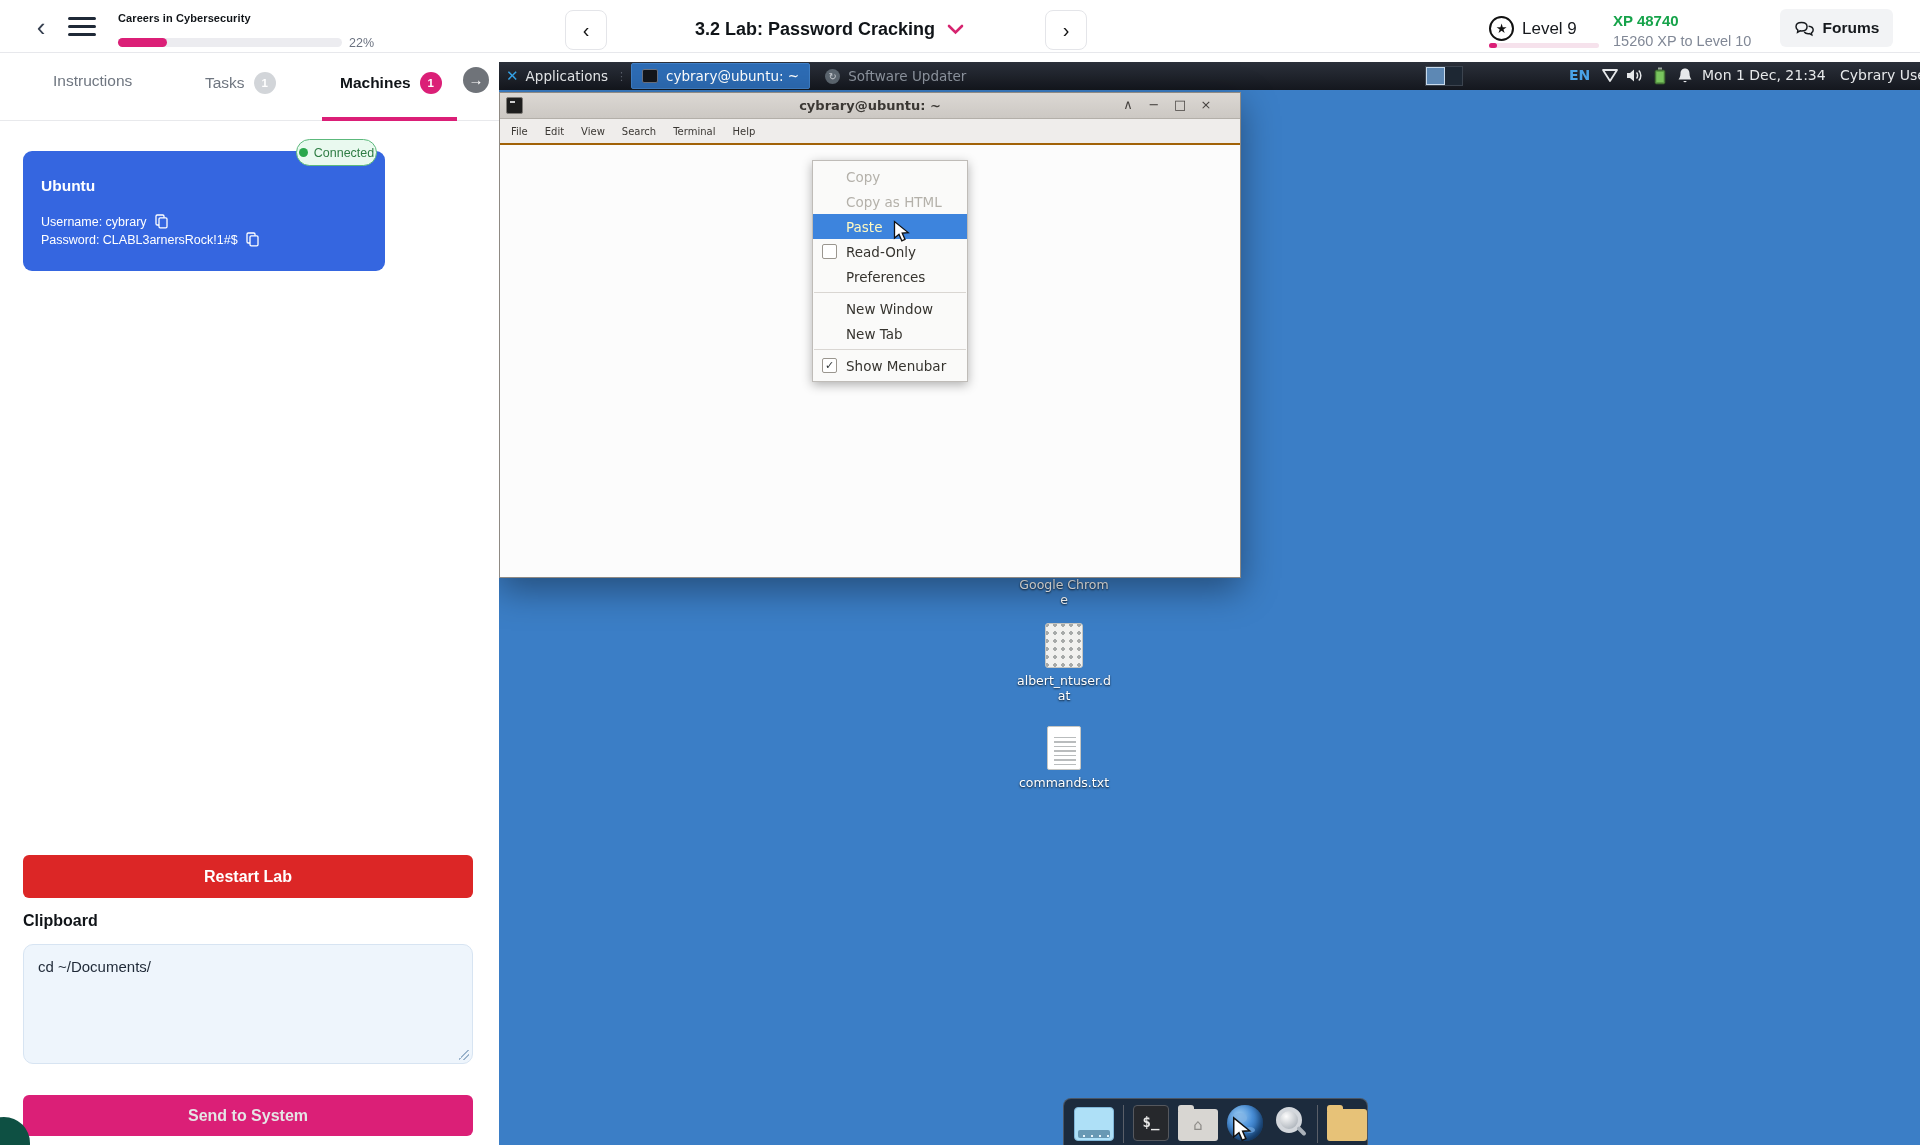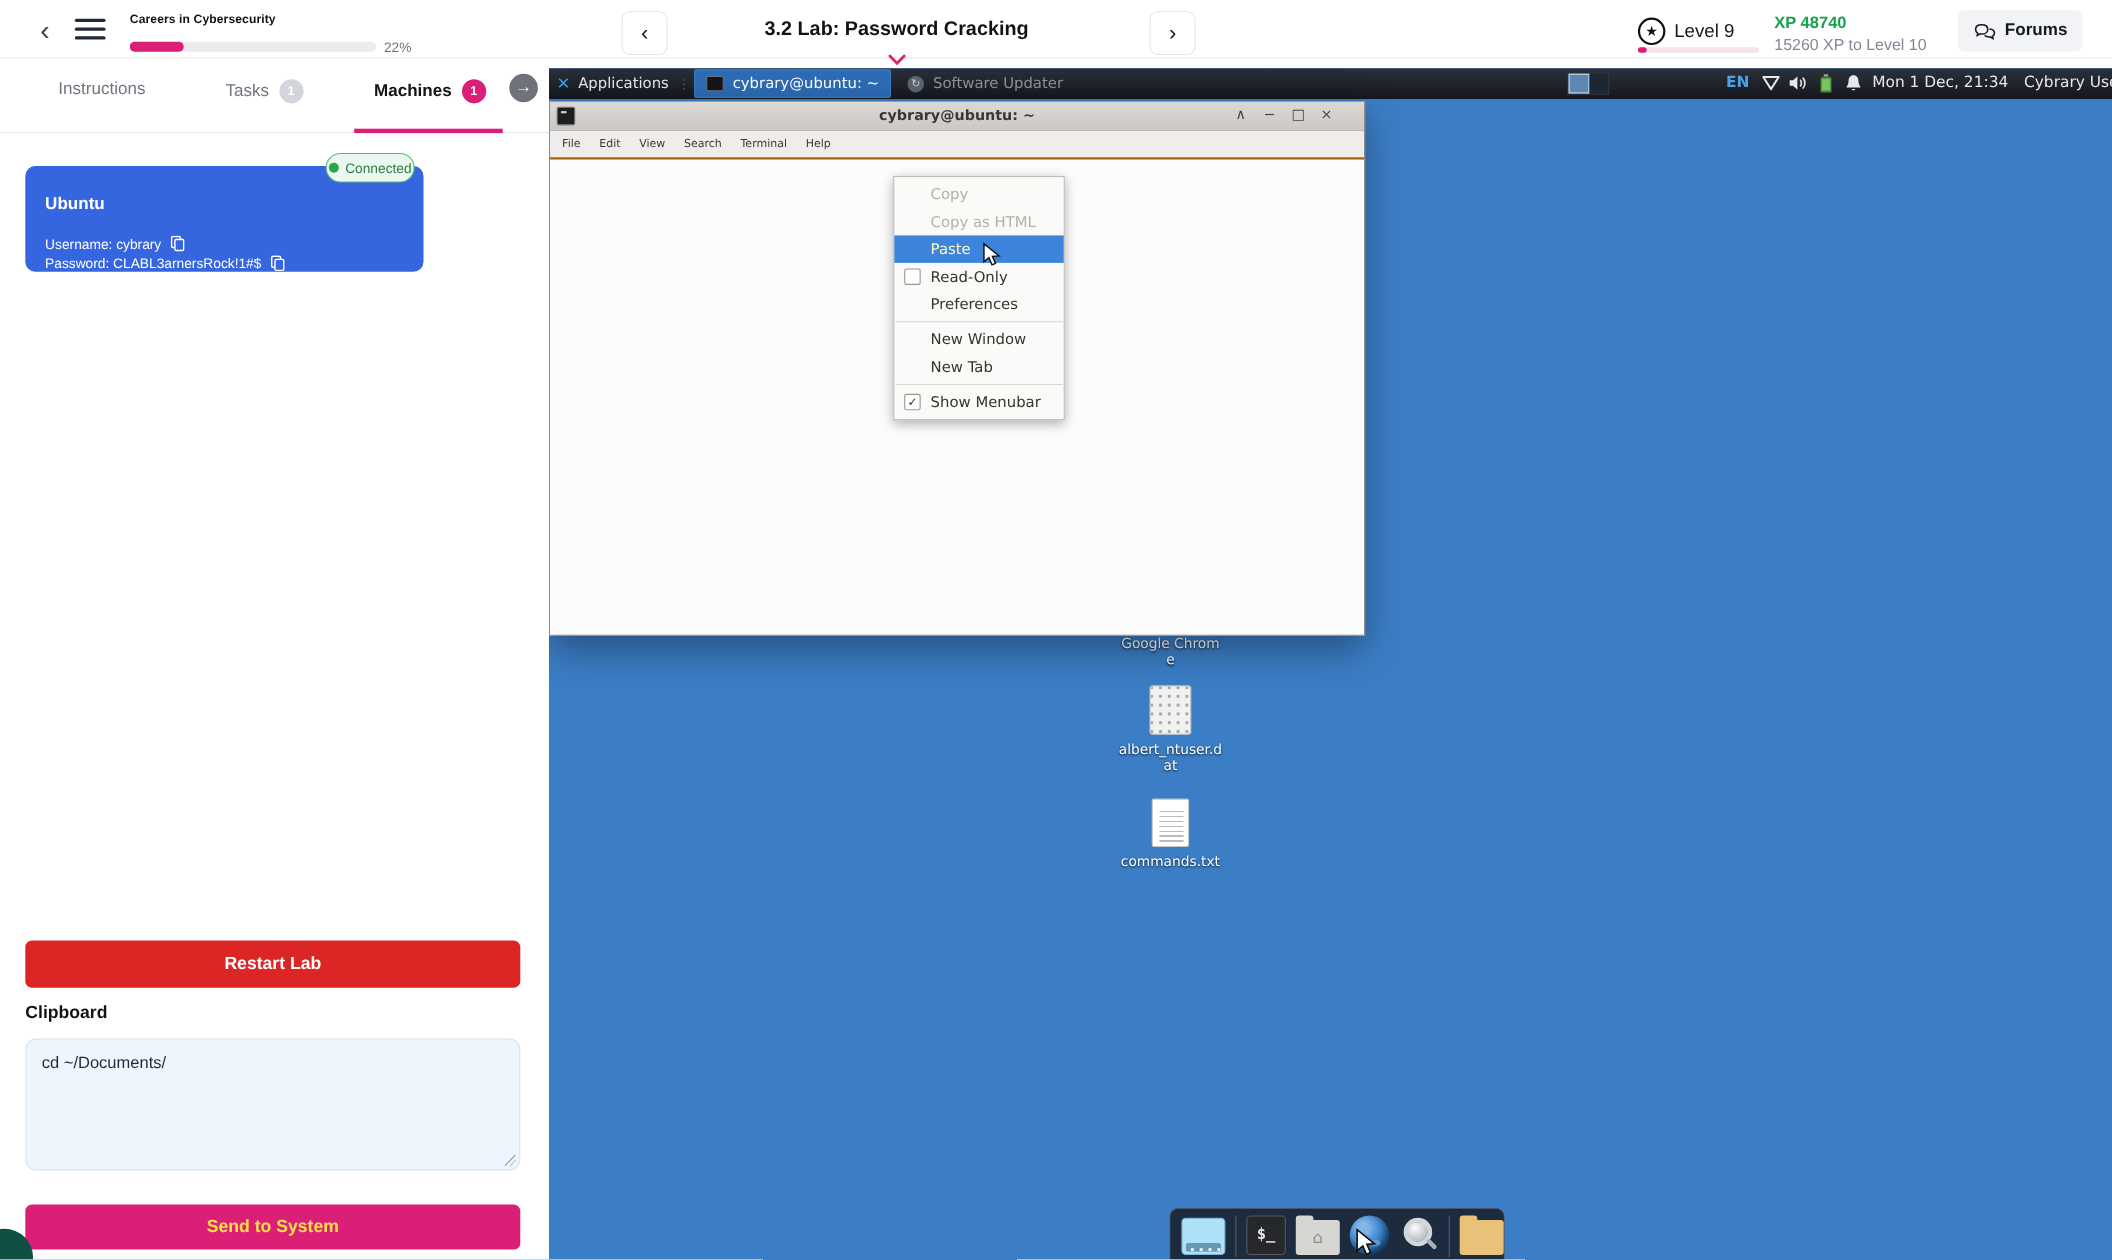--- a/index.html
+++ b/index.html
@@ -10,53 +10,53 @@
   
   .header { position:absolute; top:0; left:0; width:1920px; height:53px; background:#fff; border-bottom:1px solid #e7e8ec; z-index:40; }
   .back-btn { position:absolute; left:28px; top:12px; width:26px; height:30px; font-size:26px; color:#374151; line-height:26px; text-align:center; cursor:pointer; background:none; border:none; }
   .hamburger { position:absolute; left:68px; top:17px; width:28px; height:20px; cursor:pointer; }
   .hamburger span { display:block; height:3px; background:#1f2937; border-radius:2px; margin-bottom:5px; }
   .course-title { position:absolute; left:118px; top:12px; font-size:11px; font-weight:bold; color:#101418; letter-spacing:.1px; }
   .progress-track { position:absolute; left:118px; top:38px; width:224px; height:9px; background:#ececf0; border-radius:5px; }
   .progress-fill { height:9px; width:22%; background:#db1f77; border-radius:5px; }
   .progress-pct { position:absolute; left:349px; top:36px; font-size:12.5px; color:#6b7280; }
   .nav-btn { position:absolute; top:10px; width:42px; height:40px; background:#fff; border:1px solid #e4e5e9; border-radius:8px; font-size:20px; color:#111; text-align:center; line-height:38px; cursor:pointer; }
-  .lab-title-wrap { position:absolute; left:695px; top:16px; height:26px; display:flex; align-items:center; gap:12px; cursor:pointer;flex-direction:column; }
+  .lab-title-wrap { position:absolute; left:695px; top:16px; height:26px; display:flex; align-items:center; gap:12px; cursor:pointer; }
   .lab-title { font-size:18px; font-weight:bold; color:#101418; }
   .level-star { position:absolute; left:1489px; top:16px; width:25px; height:25px; border:2px solid #111; border-radius:50%; text-align:center; font-size:13px; line-height:22px; color:#111; }
   .level-label { position:absolute; left:1522px; top:19px; font-size:17px; color:#16191d; }
   .level-track { position:absolute; left:1489px; top:43px; width:110px; height:5px; background:#f6e2ec; border-radius:3px; }
   .level-fill { width:8px; height:5px; background:#db1f77; border-radius:3px; }
   .xp-label { position:absolute; left:1613px; top:12px; font-size:15px; font-weight:bold; color:#16a34a; }
   .xp-next { position:absolute; left:1613px; top:33px; font-size:14.5px; color:#818896; }
   .forums-btn { position:absolute; left:1780px; top:9px; width:113px; height:38px; background:#f2f3f5; border:none; border-radius:6px; display:flex; align-items:center; justify-content:center; gap:8px; font-size:15.5px; font-weight:bold; color:#16191d; cursor:pointer; }
 
   
   .sidebar { position:absolute; top:54px; left:0; width:499px; height:1091px; background:#fff; z-index:30; }
   .tabs-row { position:absolute; top:0; left:0; width:499px; height:67px; border-bottom:1px solid #e8e9ec; }
   .tab { position:absolute; top:18px; font-size:15.5px; color:#6f7680; cursor:pointer; display:flex; align-items:center; gap:9px; }
   .tab.active { color:#101418; font-weight:bold; }
   .tab-badge { width:22px; height:22px; border-radius:50%; background:#d2d5d9; color:#fff; font-size:11.5px; font-weight:bold; display:flex; align-items:center; justify-content:center; }
   .tab-badge.pink { background:#db1f77; }
   .tab-underline { position:absolute; left:322px; top:63px; width:135px; height:4px; background:#db1f77; }
   .tab-arrow { position:absolute; left:463px; top:13px; width:26px; height:26px; border-radius:50%; background:#6f7379; color:#fff; font-size:15px; text-align:center; line-height:26px; cursor:pointer; }
 
-  .machine-card { position:absolute; left:23px; top:97px; width:362px; height:96px; background:#3566e0; border-radius:9px; color:#fff; }
+  .machine-card { position:absolute; left:23px; top:97px; width:362px; height:120px; background:#3566e0; border-radius:9px; color:#fff; }
   .machine-name { position:absolute; left:18px; top:26px; font-size:15.5px; font-weight:bold; }
   .cred-line { position:absolute; left:18px; font-size:12.5px; display:flex; align-items:center; gap:8px; }
   .copy-icon { display:inline-block; cursor:pointer; line-height:0; }
   .connected-badge { position:absolute; left:296px; top:85px; width:81px; height:27px; background:#e9f9ef; border:1px solid #5cb97c; border-radius:14px; display:flex; align-items:center; justify-content:center; gap:6px; font-size:12.5px; color:#2e7d44; z-index:2; }
   .connected-dot { width:9px; height:9px; border-radius:50%; background:#2aa74c; }
 
   .restart-btn { position:absolute; left:23px; top:801px; width:450px; height:43px; background:#dc2626; color:#fff; font-size:16px; font-weight:bold; border:none; border-radius:6px; cursor:pointer; font-family:"Liberation Sans",sans-serif; }
   .clipboard-label { position:absolute; left:23px; top:858px; font-size:16px; font-weight:bold; color:#101418; }
   .clipboard-area { position:absolute; left:23px; top:890px; width:450px; height:120px; background:#eef5fc; border:1px solid #d7e4f2; border-radius:10px; padding:13px 14px; font-size:15px; color:#1f2937; font-family:"Liberation Sans",sans-serif; resize:none; }
   .clip-resize { position:absolute; left:459px; top:996px; width:10px; height:10px; background:
      linear-gradient(135deg, transparent 45%, #9bb4cc 45%, #9bb4cc 52%, transparent 52%, transparent 70%, #9bb4cc 70%, #9bb4cc 77%, transparent 77%); pointer-events:none; }
-  .send-btn { position:absolute; left:23px; top:1041px; width:450px; height:41px; background:#db1f77; color:#fde047; font-size:16px; font-weight:bold; border:none; border-radius:6px; cursor:pointer; font-family:"Liberation Sans",sans-serif; }
+  .send-btn { position:absolute; left:23px; top:1041px; width:450px; height:41px; background:#db1f77; color:#e5e5e5; font-size:16px; font-weight:bold; border:none; border-radius:6px; cursor:pointer; font-family:"Liberation Sans",sans-serif; }
   .chat-bubble { position:absolute; left:-22px; top:1117px; width:52px; height:52px; border-radius:50%; background:#0e5043; z-index:35; }
 
   
   .desktop { position:absolute; left:499px; top:62px; width:1421px; height:1083px; background:#3b7ec6; overflow:hidden; z-index:10; font-family:"DejaVu Sans", sans-serif; }
 
   .taskbar { position:absolute; left:0; top:0; width:1421px; height:28px; background:linear-gradient(#2b303a, #14171e); display:flex; align-items:center; color:#e6e8ea; font-size:13.5px; z-index:5; }
   .apps-logo { margin-left:7px; color:#35a3e8; font-weight:bold; font-size:15px; }
   .apps-label { margin-left:7px; cursor:pointer; }
   .tb-grip { margin-left:8px; color:#5b616b; font-size:11px; letter-spacing:-1px; }
   .win-btn { height:26px; margin-left:5px; display:flex; align-items:center; gap:8px; padding:0 10px; cursor:pointer; max-width:190px; white-space:nowrap; overflow:hidden; }

